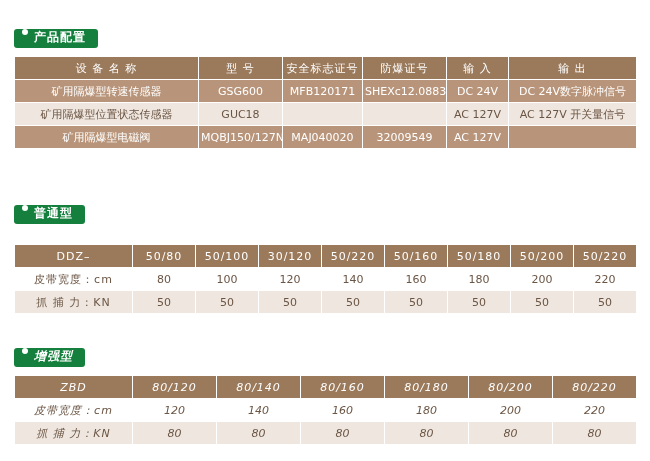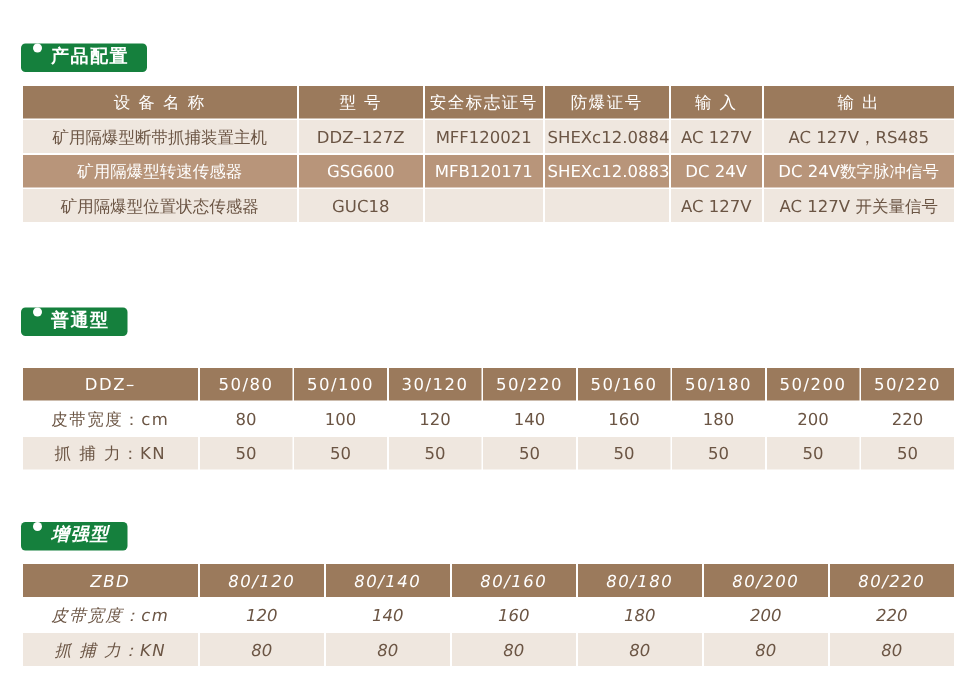--- a/index.html
+++ b/index.html
@@ -130,43 +130,43 @@
       </colgroup>
       <tbody>
           <tr class="hdr">
         <th>设 备 名 称</th>
         <th>型  号</th>
         <th>安全标志证号</th>
         <th>防爆证号</th>
         <th>输  入</th>
         <th>输  出</th>
       </tr>
-      <tr class="row-light">
-        <td>矿用隔爆型断带抓捕装置主机</td>
-        <td>DDZ–127Z</td>
-        <td>MFF120021</td>
-        <td>SHEXc12.0884</td>
-        <td>AC 127V</td>
-        <td>AC 127V，RS485</td>
-      </tr>
       <tr class="row-dark">
         <td>矿用隔爆型转速传感器</td>
         <td>GSG600</td>
         <td>MFB120171</td>
         <td>SHEXc12.0883</td>
         <td>DC 24V</td>
         <td>DC 24V数字脉冲信号</td>
       </tr>
       <tr class="row-light">
         <td>矿用隔爆型位置状态传感器</td>
         <td>GUC18</td>
         <td></td>
         <td></td>
         <td>AC 127V</td>
         <td>AC 127V 开关量信号</td>
+      </tr>
+      <tr class="row-dark">
+        <td>矿用隔爆型电磁阀</td>
+        <td>MQBJ150/127N</td>
+        <td>MAJ040020</td>
+        <td>32009549</td>
+        <td>AC 127V</td>
+        <td></td>
       </tr>
     </tbody>
       </table>
   </div>
 
   <div class="sec2">
     <div class="pill-wrap">
       <div class="pill">
         <span class="dot"></span>
         <span>普通型</span>

